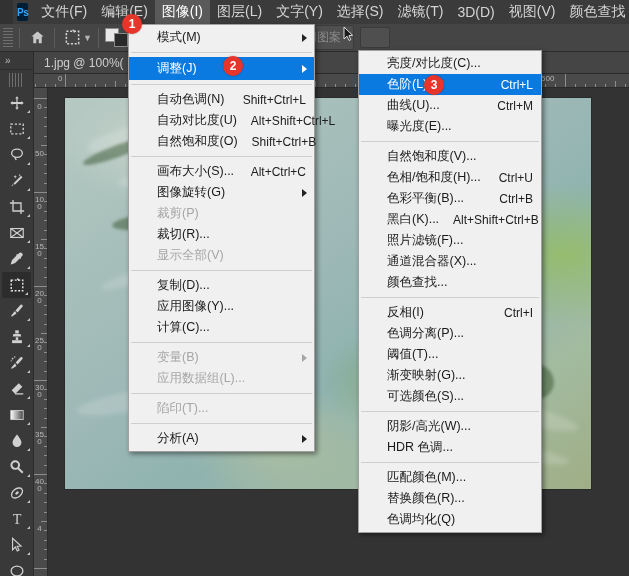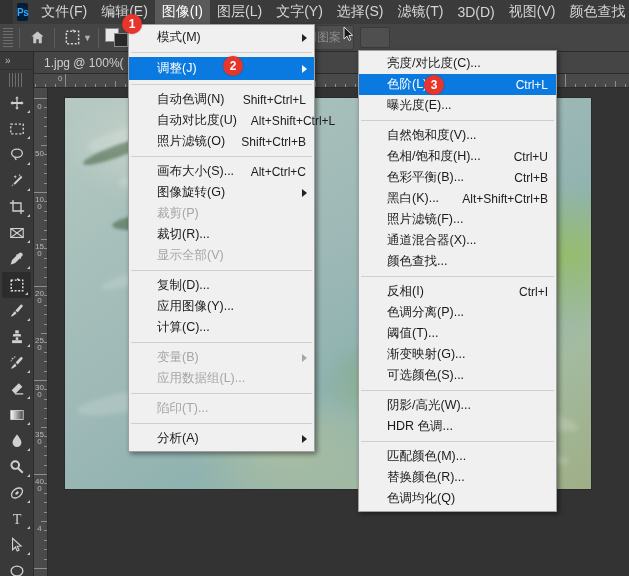--- a/index.html
+++ b/index.html
@@ -131,21 +131,21 @@
     border-radius:50%; filter:blur(1.5px);
   }
 
   
   .menu {
     position:absolute; background:#f0f0f0; border:1px solid #a0a0a0;
     box-shadow:2px 2px 5px rgba(0,0,0,0.45);
     font-size:12.5px; color:#1a1a1a; padding:2px 0;
   }
   #menu-image { left:128px; top:24px; width:187px; }
-  #menu-adjust { left:358px; top:50px; width:199px; }
+  #menu-adjust { left:358px; top:50px; width:184px; }
   .mi {
     position:relative; height:21px; display:flex; align-items:center;
     padding:0 8px 0 28px; white-space:nowrap;
   }
   .mi.tall { height:23px; }
   .mi .lbl { flex:0 0 auto; }
   .mi .acc { margin-left:auto; padding-left:14px; color:#202020; font-size:12px;}
   .mi.dis .lbl, .mi.dis .acc { color:#a6a6a6; }
   .mi.hl { background:#0a7ae0; }
   .mi.hl .lbl, .mi.hl .acc { color:#ffffff; }
@@ -529,21 +529,21 @@
     <div class="msep"></div>
     <div class="mi">
       <span class="lbl">自动色调(N)</span>
       <span class="acc">Shift+Ctrl+L</span>
     </div>
     <div class="mi">
       <span class="lbl">自动对比度(U)</span>
       <span class="acc">Alt+Shift+Ctrl+L</span>
     </div>
     <div class="mi">
-      <span class="lbl">照片滤镜(O)</span>
+      <span class="lbl">自然饱和度(O)</span>
       <span class="acc">Shift+Ctrl+B</span>
     </div>
     <div class="msep"></div>
     <div class="mi">
       <span class="lbl">画布大小(S)...</span>
       <span class="acc">Alt+Ctrl+C</span>
     </div>
     <div class="mi">
       <span class="lbl">图像旋转(G)</span>
       <span class="arrow"></span>
@@ -588,20 +588,24 @@
 
   <div class="menu" id="menu-adjust">
     <div class="mi">
       <span class="lbl">亮度/对比度(C)...</span>
     </div>
     <div class="mi hl">
       <span class="lbl">色阶(L)...</span>
       <span class="acc">Ctrl+L</span>
     </div>
     <div class="mi">
+      <span class="lbl">曲线(U)...</span>
+      <span class="acc">Ctrl+M</span>
+    </div>
+    <div class="mi">
       <span class="lbl">曝光度(E)...</span>
     </div>
     <div class="msep"></div>
     <div class="mi">
       <span class="lbl">自然饱和度(V)...</span>
     </div>
     <div class="mi">
       <span class="lbl">色相/饱和度(H)...</span>
       <span class="acc">Ctrl+U</span>
     </div>

